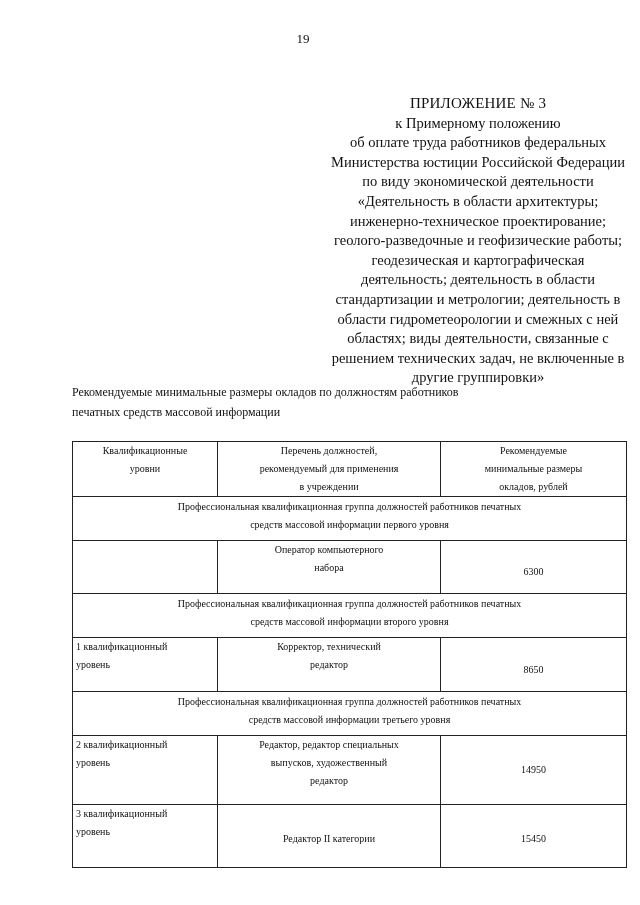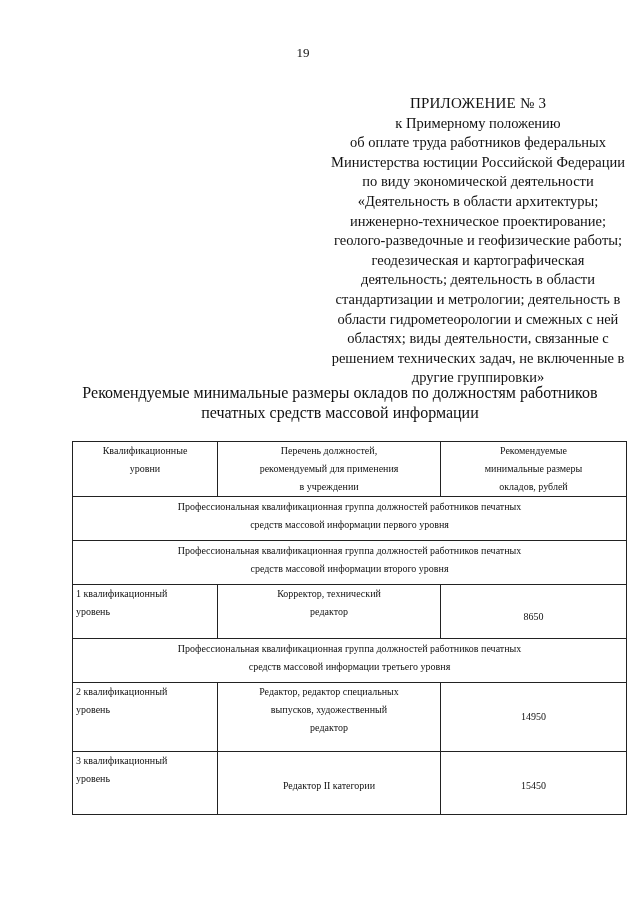--- a/index.html
+++ b/index.html
@@ -2,31 +2,31 @@
 <html><head>
 <meta charset="utf-8">
 <style>
   html, body { margin: 0; padding: 0; background: #ffffff; }
   body {
     width: 640px; height: 905px; position: relative; overflow: hidden;
     font-family: "Liberation Serif", "DejaVu Serif", serif;
     color: #111; font-size: 14.5px;
   }
   .page-number {
-    position: absolute; top: 45px; left: 0; width: 576px; text-align: center;
+    position: absolute; top: 31px; left: 0; width: 576px; text-align: center;
     font-size: 13px; padding-left: 30px; box-sizing: border-box;
   }
   .appendix {
     position: absolute; top: 94px; left: 308px; width: 340px;
     text-align: center; line-height: 19.6px; font-size: 14.5px;
   }
   .appendix .title { font-size: 15px; letter-spacing: 0.2px; }
   .doc-heading {
-    position: absolute; top: 383px; left: 60px; width: 560px;
-    text-align: center; line-height: 19.5px; font-size: 16px;
+    position: absolute; top: 383px; left: 72px; width: 560px;
+    text-align: left; line-height: 19.5px; font-size: 12px;
   }
   table.salary-table {
     position: absolute; top: 441px; left: 72px;
     width: 554px; border-collapse: collapse; table-layout: fixed;
     font-size: 10px; line-height: 18px;
   }
   .salary-table td {
     border: 1.3px solid #222; padding: 0 3px; vertical-align: top;
   }
   .salary-table col.c1 { width: 145px; }
@@ -96,20 +96,31 @@
       <div>окладов, рублей</div>
     </td>
   </tr>
 
   <tr class="group">
     <td colspan="3">
       <div>Профессиональная квалификационная группа должностей работников печатных</div>
       <div>средств массовой информации первого уровня</div>
     </td>
   </tr>
+  <tr class="row r1">
+    <td class="level">
+      <div></div>
+      <div></div>
+    </td>
+    <td class="pos">
+      <div>Оператор компьютерного</div>
+      <div>набора</div>
+    </td>
+    <td class="amt">6300</td>
+  </tr>
 
   <tr class="group">
     <td colspan="3">
       <div>Профессиональная квалификационная группа должностей работников печатных</div>
       <div>средств массовой информации второго уровня</div>
     </td>
   </tr>
   <tr class="row r2">
     <td class="level">
       <div>1 квалификационный</div>

